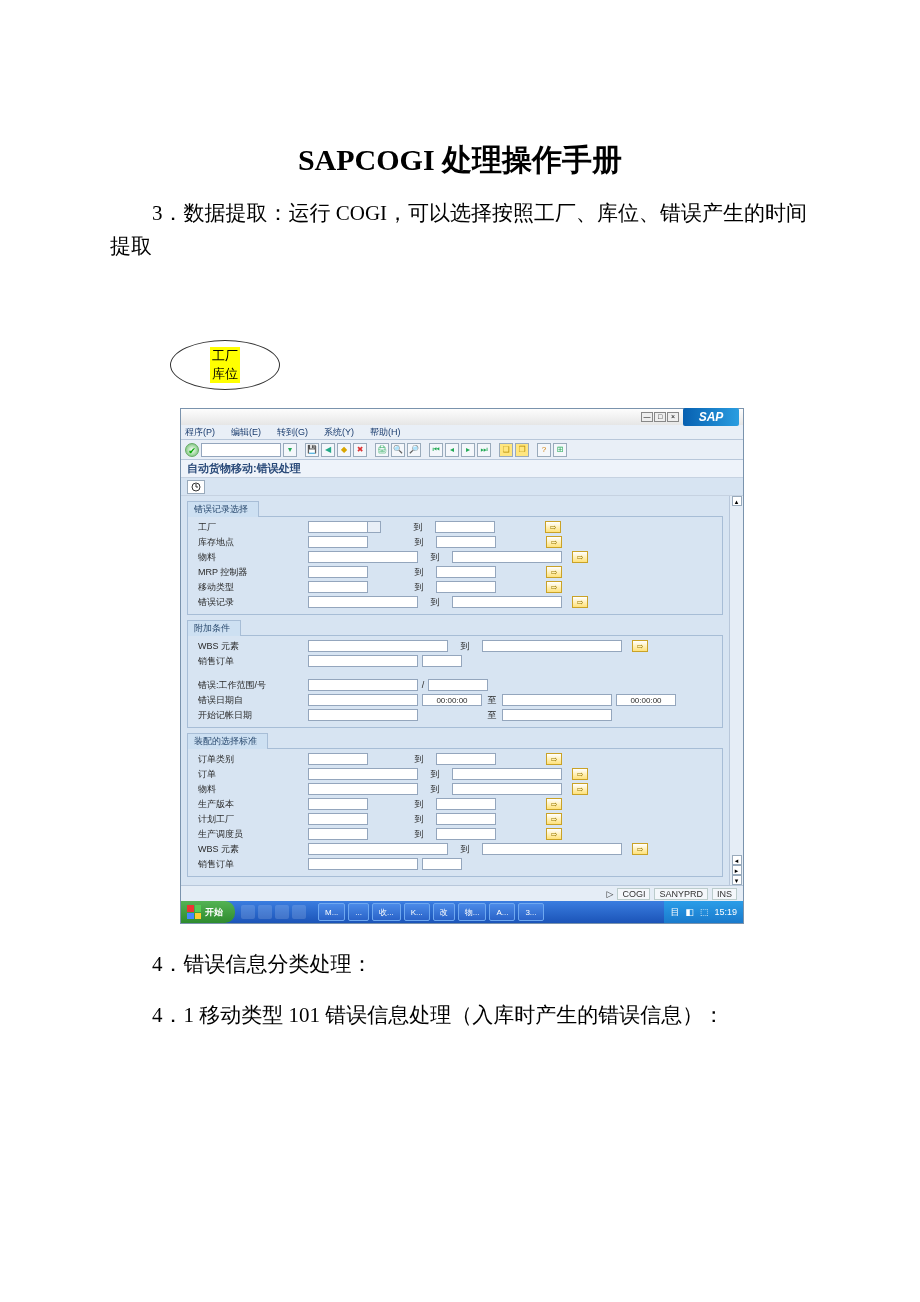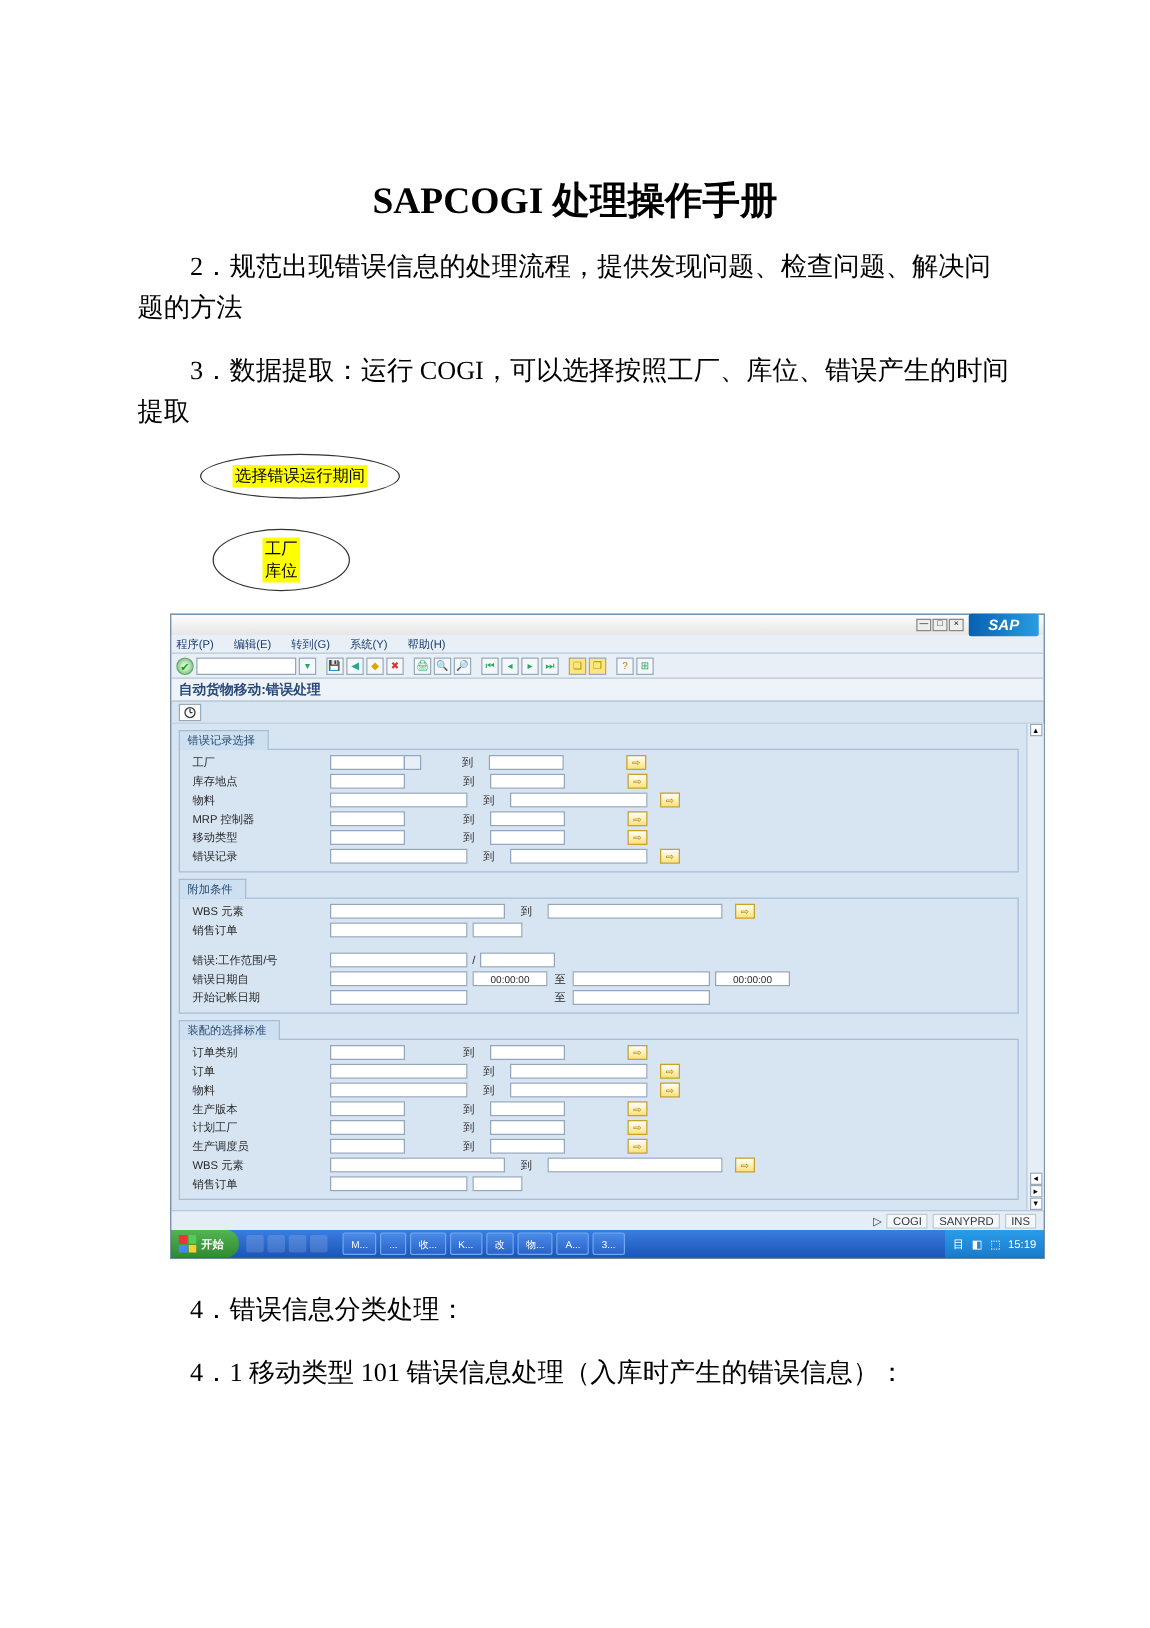--- a/index.html
+++ b/index.html
@@ -41,26 +41,26 @@
     justify-content: center;
     font-size: 13px;
     background: transparent;
   }
   .ellipse1 { left: 0; top: 0; width: 160px; height: 36px; }
   .ellipse2 { left: 10px; top: 60px; width: 110px; height: 50px; flex-direction: column; }
   .hl { background: #ffff00; padding: 0 2px; font-family: "SimSun"; }
 
   
   .sap-window {
-    width: 700px;
-    margin: 0 0 24px 26px;
+    width: 564px;
+    margin: 0 0 24px 70px;
     border: 1px solid #7a93ad;
     font-family: "Microsoft YaHei", Arial, sans-serif;
     font-size: 9px;
-    background: #14532d;
+    background: #7f1d1d;
     position: relative;
   }
   .sap-titlebar {
     height: 16px;
     background: linear-gradient(#fdfdfd,#e6e6e6);
     display: flex;
     justify-content: flex-end;
     align-items: center;
     padding-right: 4px;
   }
@@ -252,27 +252,23 @@
     padding: 0 6px;
     display: flex; align-items: center; gap: 6px;
   }
 </style>
 </head>
 <body>
 
 <div class="page">
   <h1>SAPCOGI 处理操作手册</h1>
 
-  <p class="para">2．规范出现错误信息的处理流程，提供发现问题、检查问题、解决问题的方法</p>
   <p class="para">3．数据提取：运行 COGI，可以选择按照工厂、库位、错误产生的时间提取</p>
 
   <div class="annotations">
-    <div class="ellipse ellipse1">
-      <span class="hl">选择错误运行期间</span>
-    </div>
     <div class="ellipse ellipse2">
       <span class="hl">工厂</span>
       <span class="hl">库位</span>
     </div>
   </div>
 
   <div class="sap-window">
     <div class="watermark">www.bdocx.com</div>
 
     <div class="sap-titlebar">

